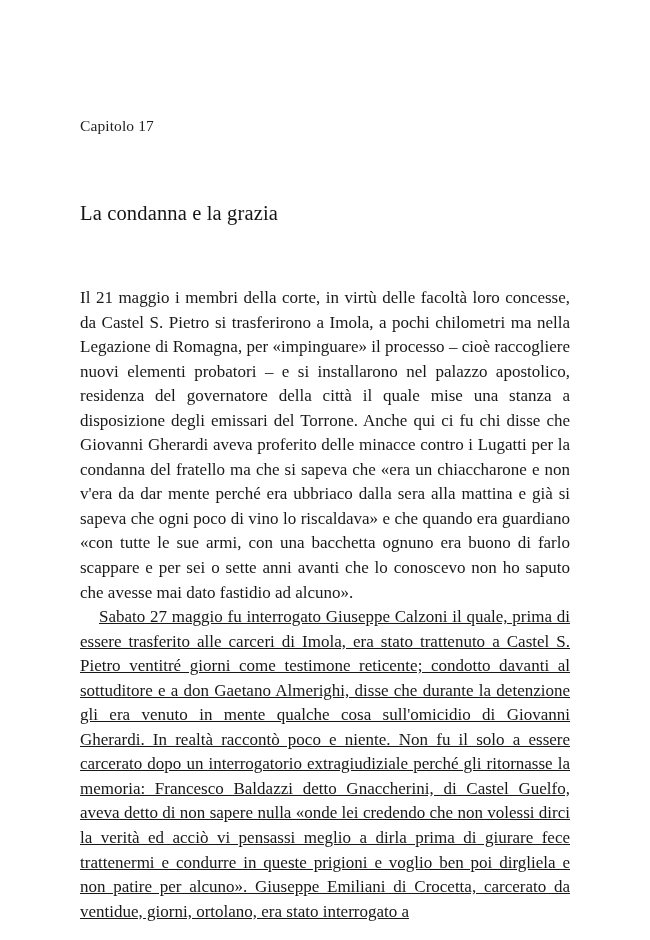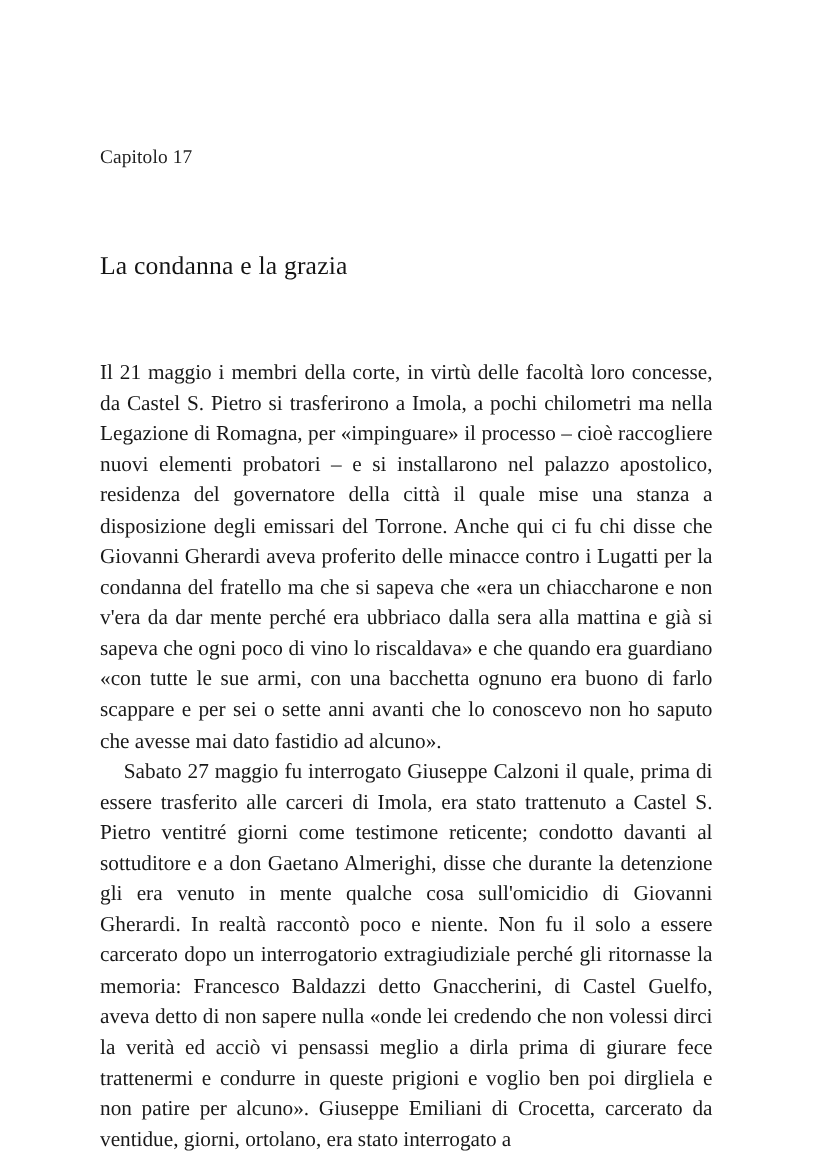--- a/index.html
+++ b/index.html
@@ -54,20 +54,21 @@
     text-align: justify;
     text-justify: inter-word;
     hyphens: manual;
     color: #181818;
   }
   .body-text p {
     margin: 0;
   }
   .body-text p.indent {
     text-indent: 19px;
+    text-decoration: underline;
   }
 </style>
 </head>
 <body>
 
 <div class="page">
 
   <div class="content">
 
     <div class="chapter-label">Capitolo 17</div>

